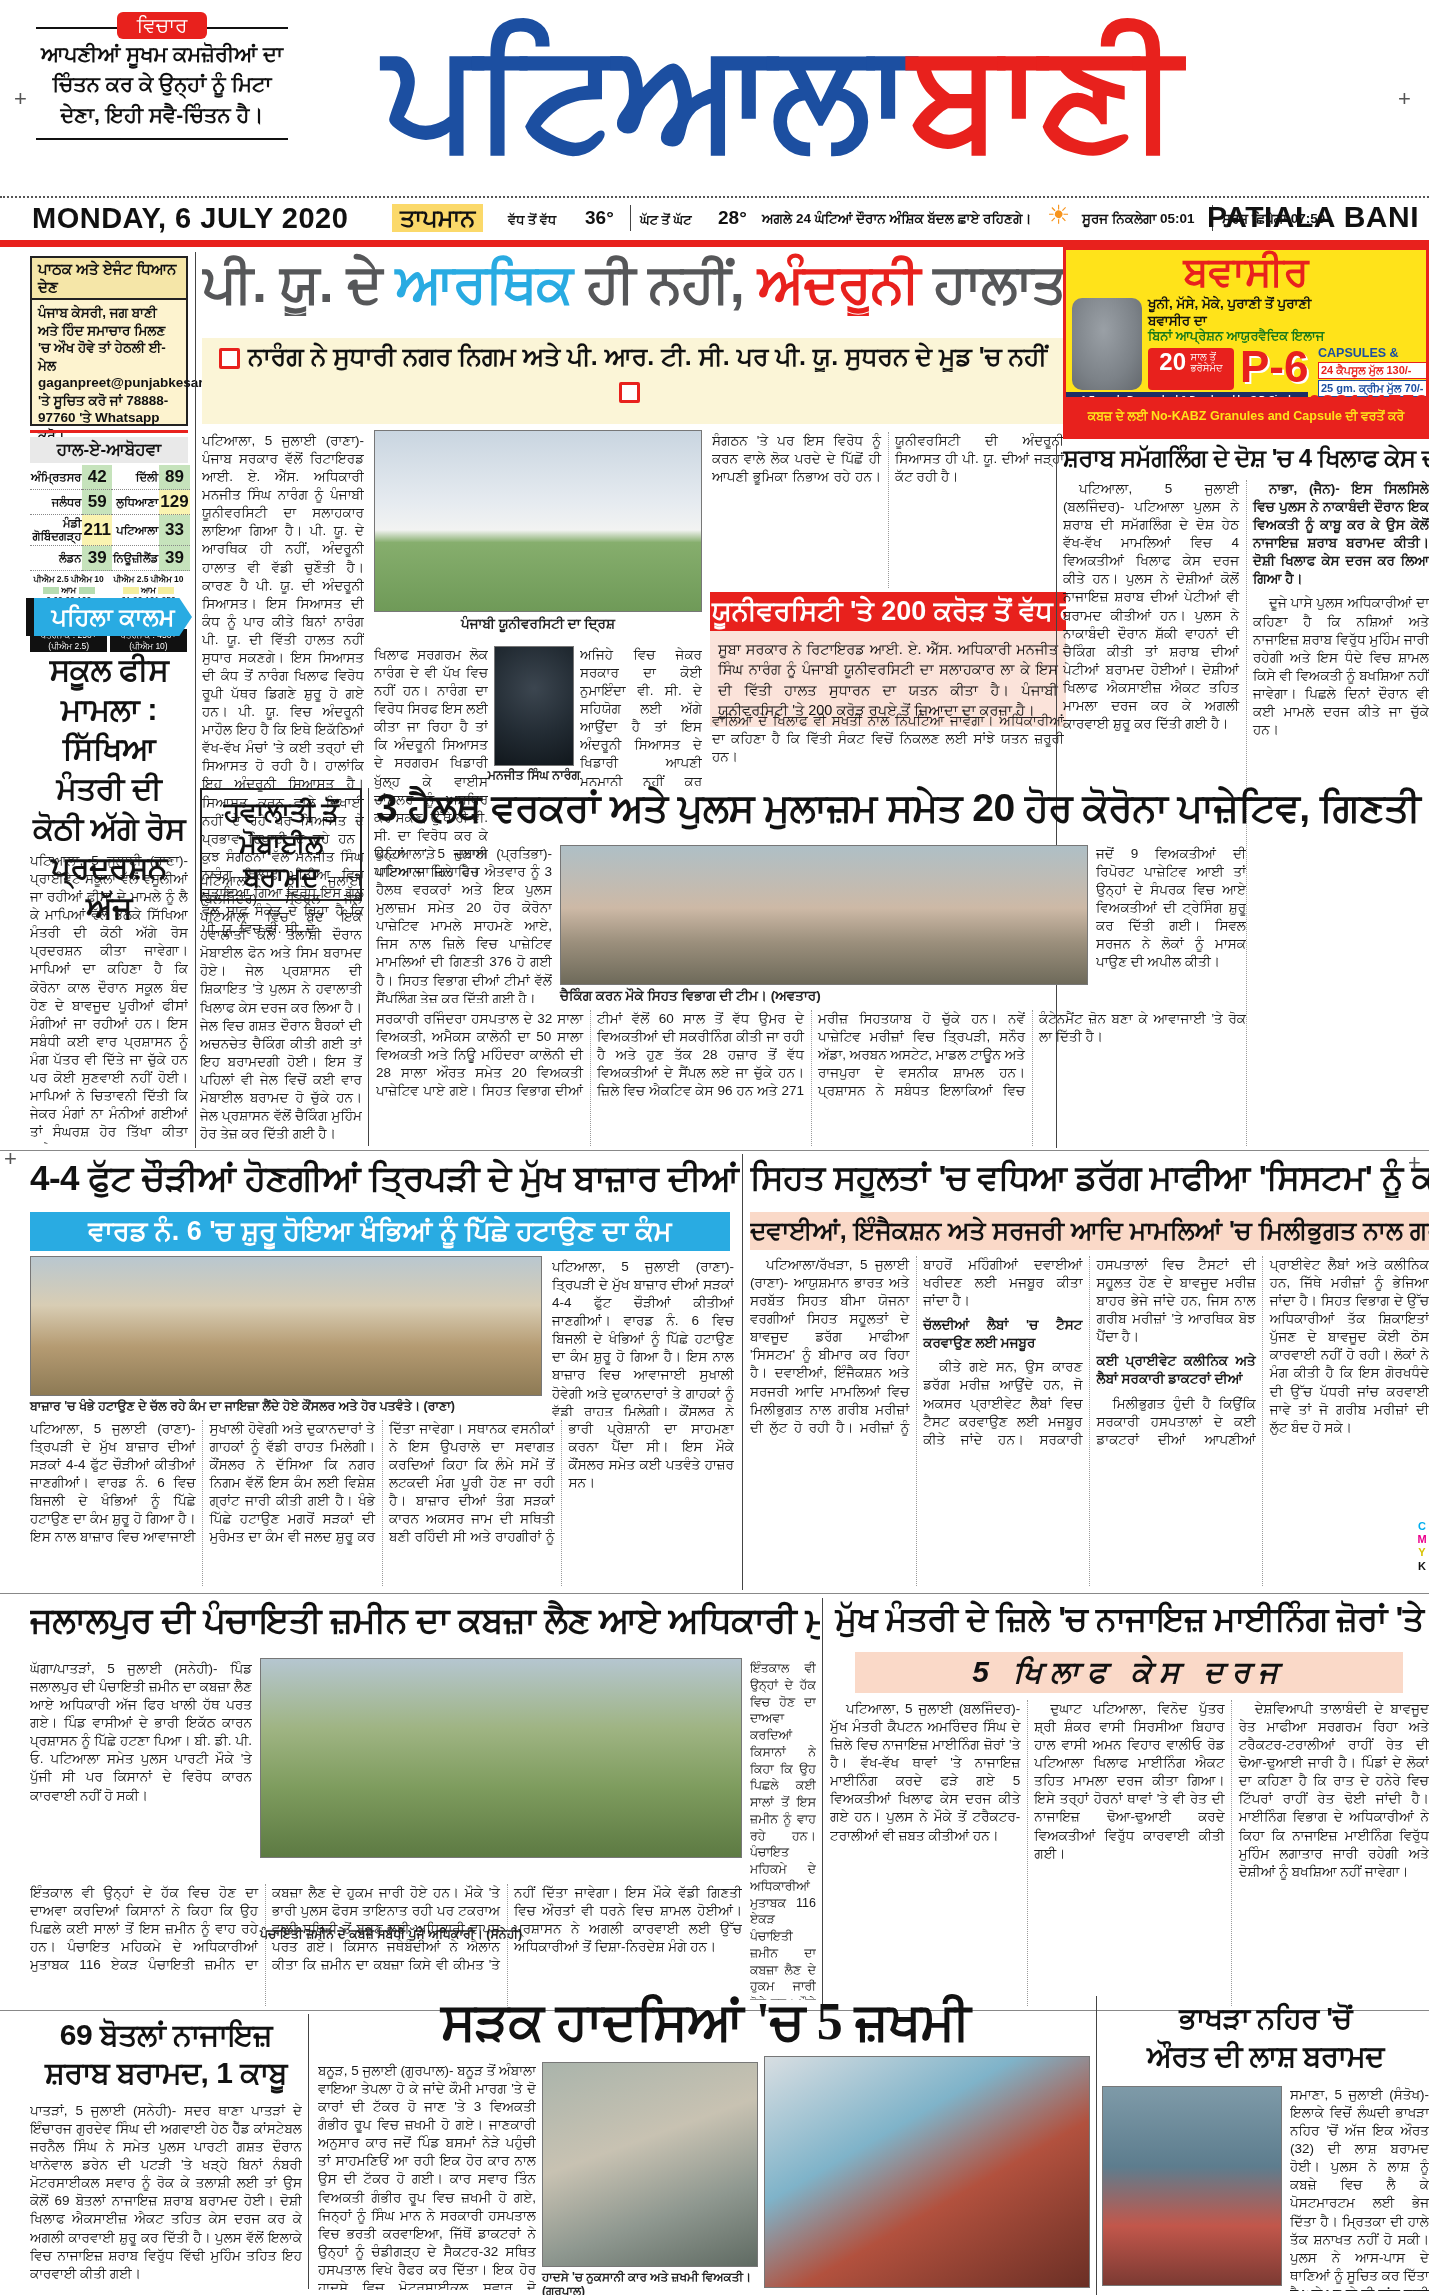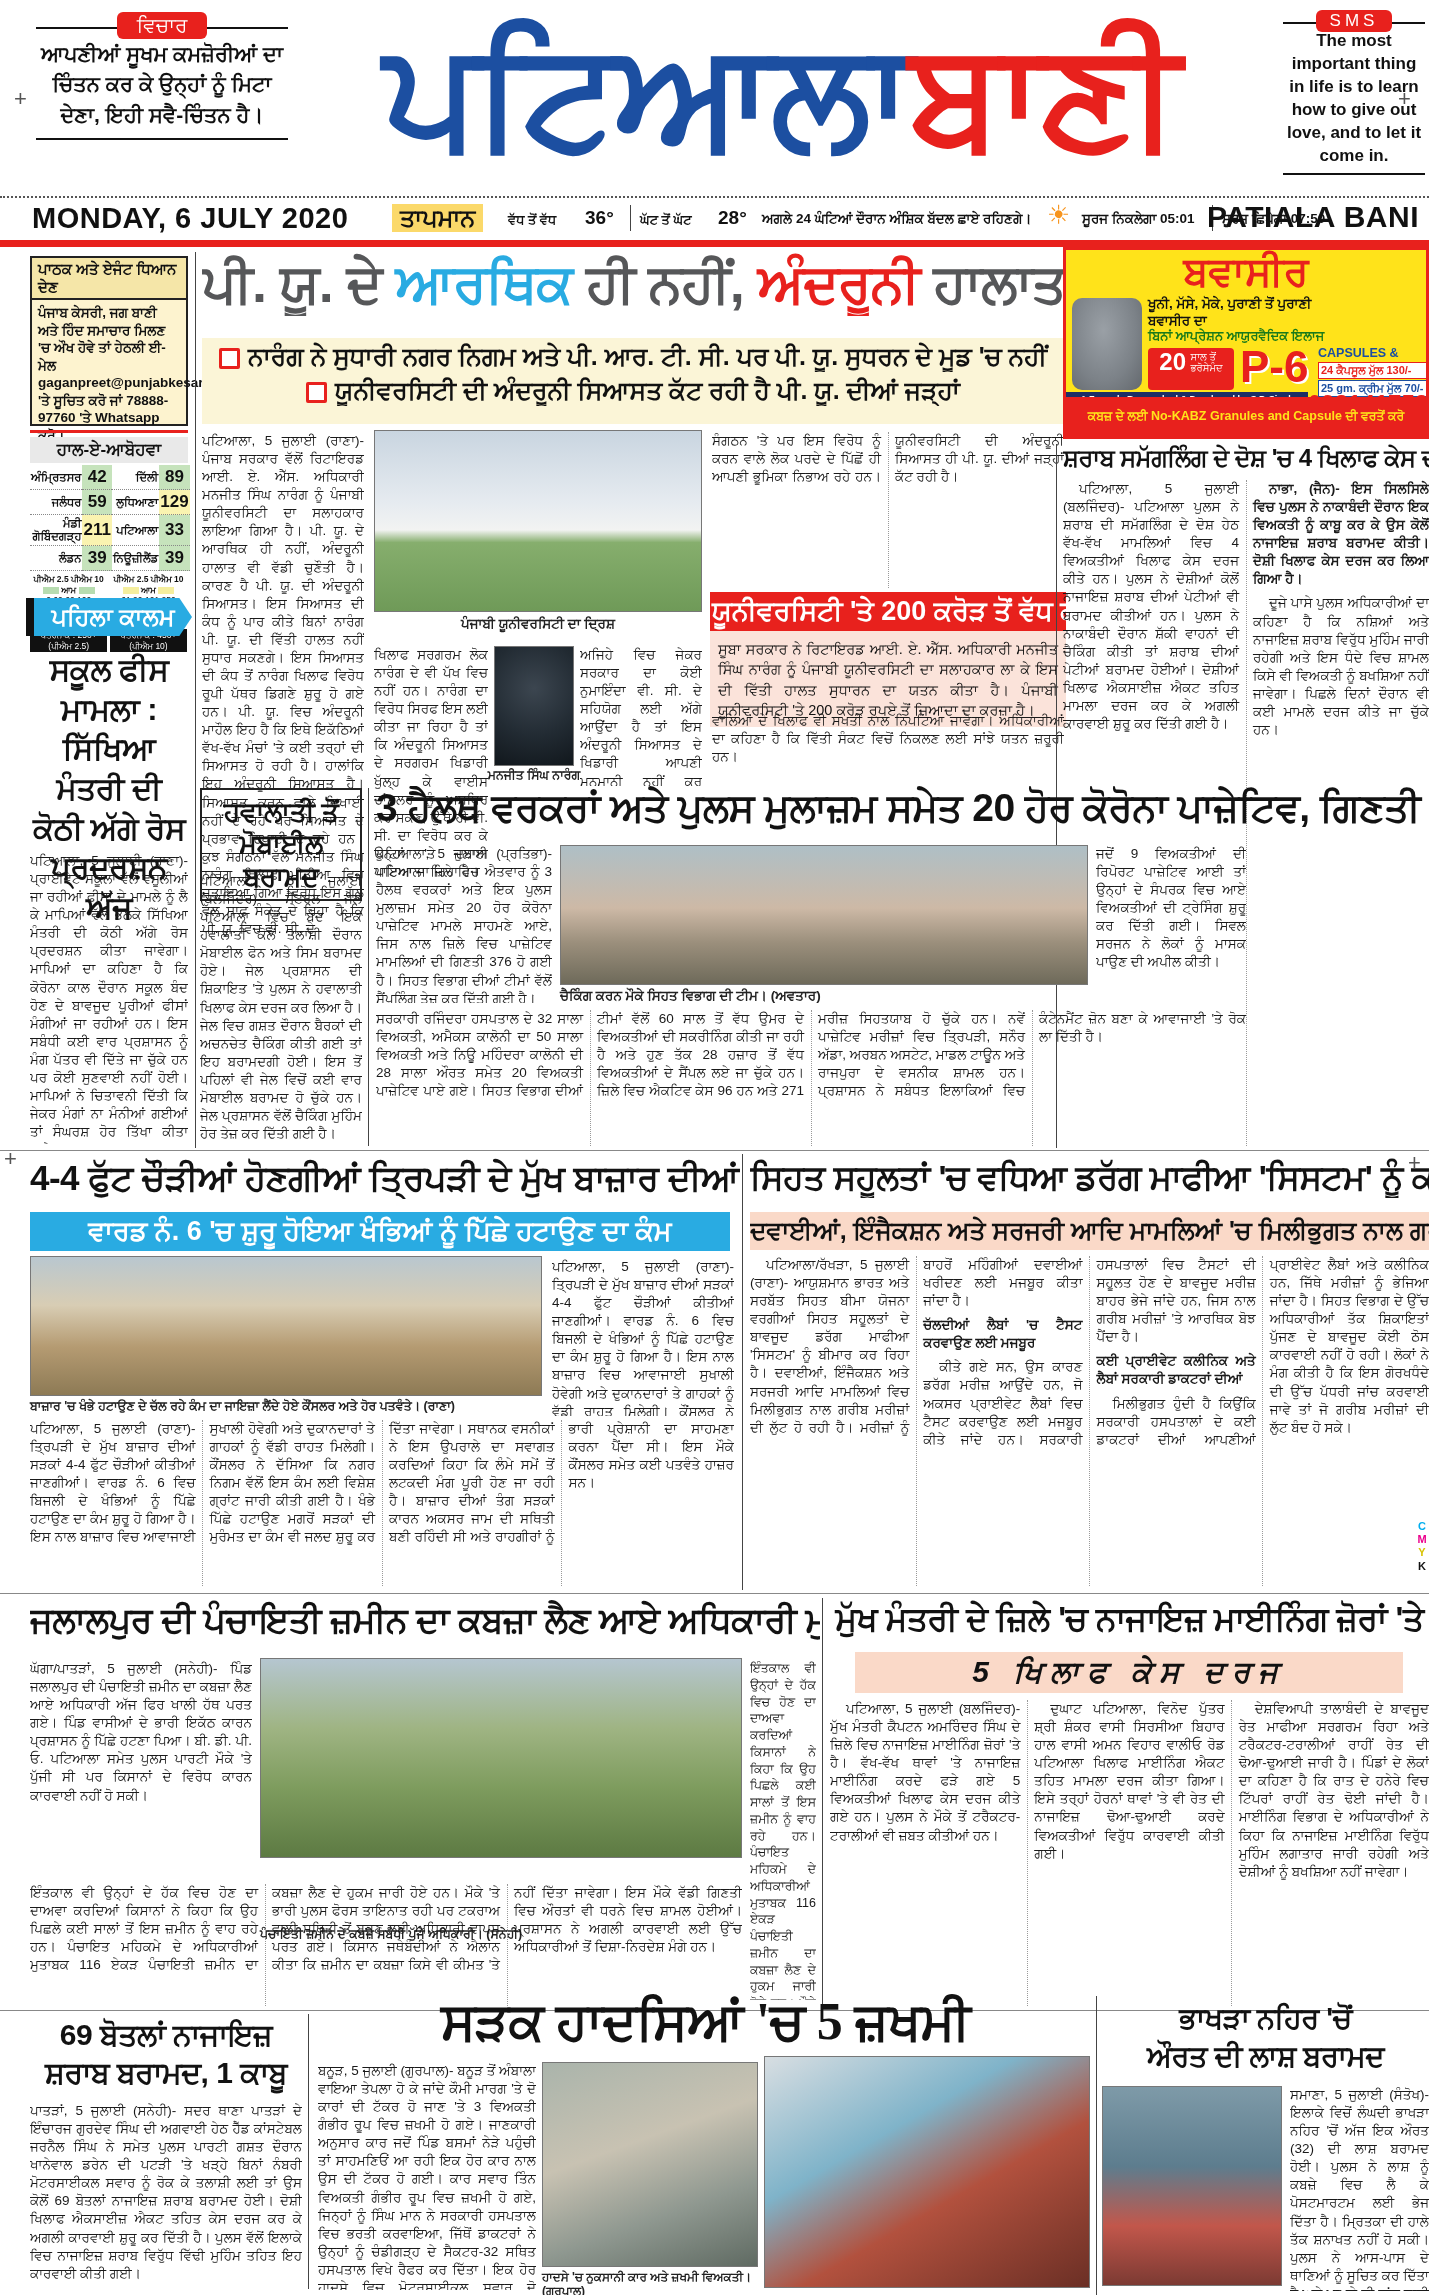--- a/index.html
+++ b/index.html
@@ -56,26 +56,20 @@
     <div class="ctr"><span class="tab" style="font-size:20px;">ਵਿਚਾਰ</span></div>
     <div class="rule" style="margin:-12px 0 10px 0;"></div>
     <div class="ctr bold" style="font-size:21px;line-height:1.45;">ਆਪਣੀਆਂ ਸੂਖਮ ਕਮਜ਼ੋਰੀਆਂ ਦਾ ਚਿੰਤਨ ਕਰ ਕੇ ਉਨ੍ਹਾਂ ਨੂੰ ਮਿਟਾ ਦੇਣਾ, ਇਹੀ ਸਵੈ-ਚਿੰਤਨ ਹੈ।</div>
     <div class="rule" style="margin-top:8px;"></div>
   </div>
 
   <div class="abs nowrap" style="left:290px;top:2px;width:980px;height:190px;text-align:center;font-weight:800;font-size:148px;line-height:185px;letter-spacing:-4px;">
     <span style="color:#1c4fa1;">ਪਟਿਆਲਾ</span><span style="color:#e8211d;">ਬਾਣੀ</span>
   </div>
 
-  <div class="abs" style="left:1283px;top:10px;width:142px;">
-    <div class="ctr"><span class="tab" style="font-size:17px;letter-spacing:4px;padding:1px 14px;">SMS</span></div>
-    <div class="rule" style="margin:-10px 0 6px 0;"></div>
-    <div class="ctr bold" style="font-size:17px;line-height:1.35;">The most important thing in life is to learn how to give out love, and to let it come in.</div>
-    <div class="rule" style="margin-top:5px;"></div>
-  </div>
 
   <div class="abs dotline" style="left:0;top:196px;width:1429px;"></div>
 
   <div class="abs" style="left:0;top:202px;width:1429px;height:36px;">
     <span class="abs bold" style="left:32px;top:0;font-size:29px;letter-spacing:.5px;">MONDAY, 6 JULY 2020</span>
     <span class="abs bold" style="left:392px;top:2px;font-size:24px;background:#fbd96a;padding:0 8px;">ਤਾਪਮਾਨ</span>
     <span class="abs bold" style="left:508px;top:10px;font-size:13px;">ਵੱਧ ਤੋਂ ਵੱਧ</span>
     <span class="abs bold" style="left:585px;top:5px;font-size:19px;">36°</span>
     <span class="abs vline" style="left:630px;top:3px;height:26px;"></span>
     <span class="abs bold" style="left:640px;top:10px;font-size:13px;">ਘੱਟ ਤੋਂ ਘੱਟ</span>
@@ -152,21 +146,21 @@
   <div class="abs headline ctr" style="left:30px;top:650px;width:158px;font-size:31px;line-height:1.28;">ਸਕੂਲ ਫੀਸ ਮਾਮਲਾ : ਸਿੱਖਿਆ ਮੰਤਰੀ ਦੀ ਕੋਠੀ ਅੱਗੇ ਰੋਸ ਪ੍ਰਦਰਸ਼ਨ ਅੱਜ</div>
   <div class="abs body-txt" style="left:30px;top:852px;width:158px;height:292px;overflow:hidden;">ਪਟਿਆਲਾ, 5 ਜੁਲਾਈ (ਰਾਣਾ)- ਪ੍ਰਾਈਵੇਟ ਸਕੂਲਾਂ ਵੱਲੋਂ ਵਸੂਲੀਆਂ ਜਾ ਰਹੀਆਂ ਫੀਸਾਂ ਦੇ ਮਾਮਲੇ ਨੂੰ ਲੈ ਕੇ ਮਾਪਿਆਂ ਵੱਲੋਂ ਭਲਕੇ ਸਿੱਖਿਆ ਮੰਤਰੀ ਦੀ ਕੋਠੀ ਅੱਗੇ ਰੋਸ ਪ੍ਰਦਰਸ਼ਨ ਕੀਤਾ ਜਾਵੇਗਾ। ਮਾਪਿਆਂ ਦਾ ਕਹਿਣਾ ਹੈ ਕਿ ਕੋਰੋਨਾ ਕਾਲ ਦੌਰਾਨ ਸਕੂਲ ਬੰਦ ਹੋਣ ਦੇ ਬਾਵਜੂਦ ਪੂਰੀਆਂ ਫੀਸਾਂ ਮੰਗੀਆਂ ਜਾ ਰਹੀਆਂ ਹਨ। ਇਸ ਸਬੰਧੀ ਕਈ ਵਾਰ ਪ੍ਰਸ਼ਾਸਨ ਨੂੰ ਮੰਗ ਪੱਤਰ ਵੀ ਦਿੱਤੇ ਜਾ ਚੁੱਕੇ ਹਨ ਪਰ ਕੋਈ ਸੁਣਵਾਈ ਨਹੀਂ ਹੋਈ। ਮਾਪਿਆਂ ਨੇ ਚਿਤਾਵਨੀ ਦਿੱਤੀ ਕਿ ਜੇਕਰ ਮੰਗਾਂ ਨਾ ਮੰਨੀਆਂ ਗਈਆਂ ਤਾਂ ਸੰਘਰਸ਼ ਹੋਰ ਤਿੱਖਾ ਕੀਤਾ ਜਾਵੇਗਾ।</div>
 
   <div class="abs vline" style="left:195px;top:252px;height:896px;"></div>
 
   <div class="abs nowrap" style="left:202px;top:252px;width:862px;font-size:54px;font-weight:800;color:#565759;letter-spacing:-1px;">
     <span>ਪੀ. ਯੂ. ਦੇ </span><span style="color:#29abe2;">ਆਰਥਿਕ</span><span> ਹੀ ਨਹੀਂ, </span><span style="color:#e8211d;">ਅੰਦਰੂਨੀ</span><span> ਹਾਲਾਤ ਵੀ ਚੁਣੌਤੀ ਵਾਲੇ</span>
   </div>
   <div class="abs" style="left:202px;top:338px;width:862px;height:86px;background:#fbf5d7;padding:4px 0;box-sizing:border-box;">
     <div class="ctr bold nowrap" style="font-size:25px;"><span class="sq"></span><span>ਨਾਰੰਗ ਨੇ ਸੁਧਾਰੀ ਨਗਰ ਨਿਗਮ ਅਤੇ ਪੀ. ਆਰ. ਟੀ. ਸੀ. ਪਰ ਪੀ. ਯੂ. ਸੁਧਰਨ ਦੇ ਮੂਡ 'ਚ ਨਹੀਂ</span></div>
-    <div class="ctr bold nowrap" style="font-size:25px;margin-top:4px;"><span class="sq"></span><span>ਯੂਨੀਵਰਸਿਟੀ ਦੀ ਅੰਦਰੂਨੀ ਸਿਆਸਤ ਕੱਟ ਰਹੀ ਹੈ ਪੀ. ਯੂ. ਦੀਆਂ ਜੜ੍ਹਾਂ</span></div>
+    <div class="ctr bold nowrap" style="font-size:25px;margin-top:4px;"><span class="sq"></span></div>
   </div>
 
   <div class="abs body-txt" style="left:202px;top:432px;width:162px;height:714px;overflow:hidden;">ਪਟਿਆਲਾ, 5 ਜੁਲਾਈ (ਰਾਣਾ)- ਪੰਜਾਬ ਸਰਕਾਰ ਵੱਲੋਂ ਰਿਟਾਇਰਡ ਆਈ. ਏ. ਐੱਸ. ਅਧਿਕਾਰੀ ਮਨਜੀਤ ਸਿੰਘ ਨਾਰੰਗ ਨੂੰ ਪੰਜਾਬੀ ਯੂਨੀਵਰਸਿਟੀ ਦਾ ਸਲਾਹਕਾਰ ਲਾਇਆ ਗਿਆ ਹੈ। ਪੀ. ਯੂ. ਦੇ ਆਰਥਿਕ ਹੀ ਨਹੀਂ, ਅੰਦਰੂਨੀ ਹਾਲਾਤ ਵੀ ਵੱਡੀ ਚੁਣੌਤੀ ਹੈ। ਕਾਰਣ ਹੈ ਪੀ. ਯੂ. ਦੀ ਅੰਦਰੂਨੀ ਸਿਆਸਤ। ਇਸ ਸਿਆਸਤ ਦੀ ਕੰਧ ਨੂੰ ਪਾਰ ਕੀਤੇ ਬਿਨਾਂ ਨਾਰੰਗ ਪੀ. ਯੂ. ਦੀ ਵਿੱਤੀ ਹਾਲਤ ਨਹੀਂ ਸੁਧਾਰ ਸਕਣਗੇ। ਇਸ ਸਿਆਸਤ ਦੀ ਕੰਧ ਤੋਂ ਨਾਰੰਗ ਖਿਲਾਫ ਵਿਰੋਧ ਰੂਪੀ ਪੱਥਰ ਡਿਗਣੇ ਸ਼ੁਰੂ ਹੋ ਗਏ ਹਨ। ਪੀ. ਯੂ. ਵਿਚ ਅੰਦਰੂਨੀ ਮਾਹੌਲ ਇਹ ਹੈ ਕਿ ਇਥੇ ਇਕੱਠਿਆਂ ਵੱਖ-ਵੱਖ ਮੰਚਾਂ 'ਤੇ ਕਈ ਤਰ੍ਹਾਂ ਦੀ ਸਿਆਸਤ ਹੋ ਰਹੀ ਹੈ। ਹਾਲਾਂਕਿ ਇਹ ਅੰਦਰੂਨੀ ਸਿਆਸਤ ਹੈ। ਸਿਆਸਤ ਕਰਨ ਵਾਲੇ ਦਿਖਾਈ ਨਹੀਂ ਦੇ ਰਹੇ ਪਰ ਸਿਆਸਤ ਦੇ ਪ੍ਰਭਾਵ ਦਿਖਾਈ ਦੇ ਰਹੇ ਹਨ। ਕੁਝ ਸੰਗਠਨਾਂ ਵੱਲੋਂ ਮਨਜੀਤ ਸਿੰਘ ਨਾਰੰਗ ਖਿਲਾਫ ਮੀਡੀਆ ਵਿਚ ਜਤਾਇਆ ਗਿਆ ਵਿਰੋਧ ਇਸ ਗੱਲ ਵੱਲ ਸਾਫ ਸੰਕੇਤ ਦੇ ਰਿਹਾ ਹੈ ਕਿ ਪੀ. ਯੂ. ਵਿਚ ਵੀ. ਸੀ. ਦੇ</div>
 
   <div class="abs photo" style="left:374px;top:430px;width:328px;height:182px;background:linear-gradient(180deg,#c9d5e0 0%,#e6ebf0 40%,#f2f3f2 55%,#86ae6d 62%,#6f9a58 100%);"></div>
   <div class="abs caption" style="left:374px;top:616px;width:328px;">ਪੰਜਾਬੀ ਯੂਨੀਵਰਸਿਟੀ ਦਾ ਦ੍ਰਿਸ਼</div>
 
   <div class="abs body-txt cols2" style="left:712px;top:432px;width:352px;height:156px;overflow:hidden;">ਸੰਗਠਨ 'ਤੇ ਪਰ ਇਸ ਵਿਰੋਧ ਨੂੰ ਕਰਨ ਵਾਲੇ ਲੋਕ ਪਰਦੇ ਦੇ ਪਿੱਛੋਂ ਹੀ ਆਪਣੀ ਭੂਮਿਕਾ ਨਿਭਾਅ ਰਹੇ ਹਨ। ਯੂਨੀਵਰਸਿਟੀ ਦੀ ਅੰਦਰੂਨੀ ਸਿਆਸਤ ਹੀ ਪੀ. ਯੂ. ਦੀਆਂ ਜੜ੍ਹਾਂ ਕੱਟ ਰਹੀ ਹੈ।</div>
 
   <div class="abs" style="left:710px;top:592px;width:356px;">

